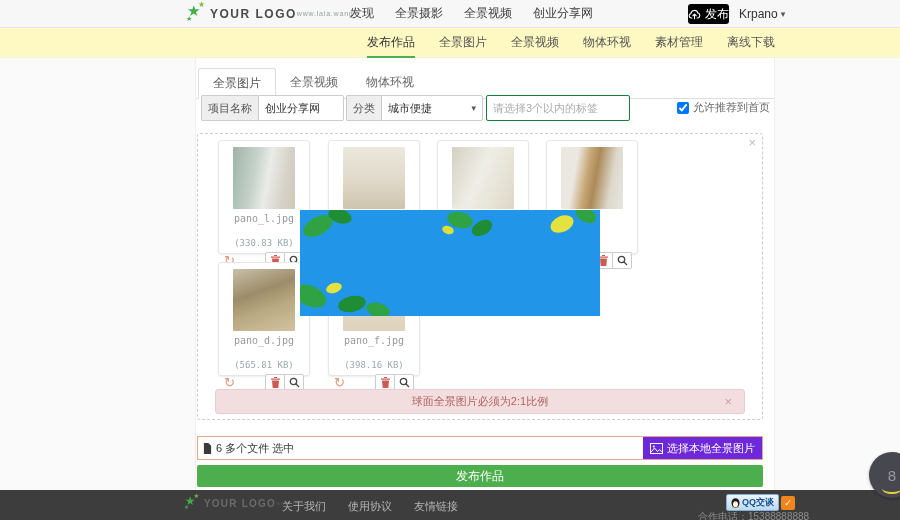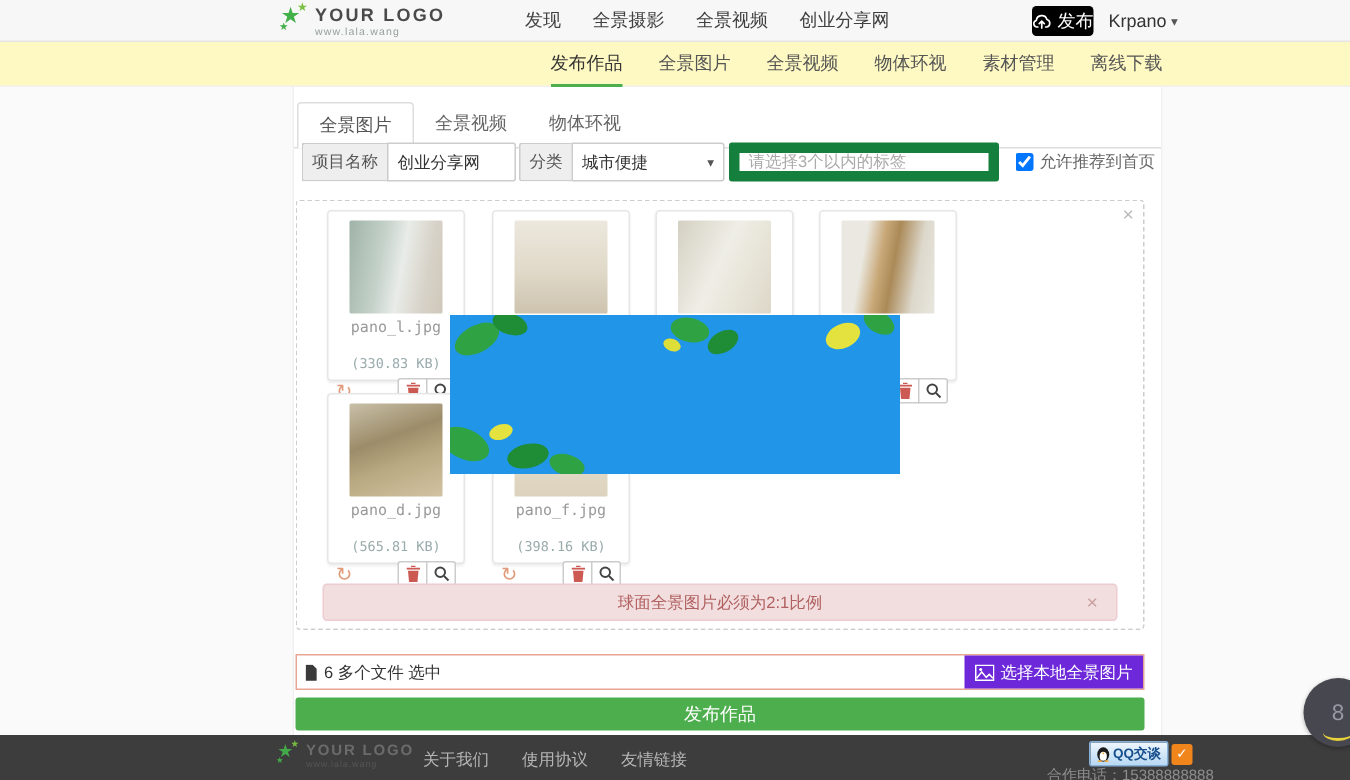--- a/index.html
+++ b/index.html
@@ -6,21 +6,21 @@
   .page{position:relative;width:900px;height:520px;overflow:hidden;background:#fff;
         font-family:"Liberation Sans","DejaVu Sans",sans-serif;-webkit-font-smoothing:antialiased;}
 
   
   .topbar{position:absolute;left:0;top:0;width:900px;height:28px;background:#f7f7f7;border-bottom:1px solid #e5e5e5;box-sizing:border-box;}
   .logo{position:absolute;left:186px;top:2px;display:flex;align-items:center;gap:4px;}
   .star-cluster{position:relative;width:20px;height:24px;display:inline-block;}
   .star-cluster .s1{position:absolute;left:1px;top:1px;font-size:15px;color:#43b049;line-height:15px;}
   .star-cluster .s2{position:absolute;left:12px;top:-1px;font-size:8px;color:#7ac143;line-height:8px;}
   .star-cluster .s3{position:absolute;left:0px;top:13px;font-size:7px;color:#43b049;line-height:7px;}
-  .logo-col{display:flex;flex-direction:column;line-height:1;}
+  .logo-col{display:flex;flex-direction:row;line-height:1;}
   .logo-title{font-size:12px;font-weight:bold;letter-spacing:1.5px;color:#4a4a4a;}
   .logo-sub{font-size:7px;color:#97a0a0;letter-spacing:.8px;margin-top:2px;}
   .topmenu{position:absolute;left:350px;top:0;height:27px;display:flex;align-items:center;gap:21px;font-size:12px;color:#404040;}
   .topmenu>div{cursor:pointer;}
   .publish-btn{position:absolute;left:688px;top:4px;height:20px;display:flex;align-items:center;gap:4px;
                background:#000000;color:#fff;border:none;border-radius:3px;font-size:12px;padding:0 0;cursor:pointer;}
   .userlink{position:absolute;left:739px;top:7px;font-size:12px;color:#333;display:flex;gap:3px;align-items:center;cursor:pointer;}
   .caret{font-size:9px;color:#555;}
 
   
@@ -39,21 +39,21 @@
   .tab.active{border:1px solid #ddd;border-bottom:1px solid #fff;background:#fff;border-radius:3px 3px 0 0;color:#555;margin-bottom:-1px;}
 
   .formrow{position:absolute;left:0;top:37px;width:578px;height:26px;font-size:11px;}
   .igroup{position:absolute;display:flex;height:26px;}
   .addon{background:#eee;border:1px solid #ccc;border-right:none;padding:0 6px;line-height:24px;color:#555;
          border-radius:2px 0 0 2px;white-space:nowrap;}
   .tinput{border:1px solid #ccc;height:26px;box-sizing:border-box;padding:0 6px;font-size:11px;color:#333;
           border-radius:0 2px 2px 0;outline:none;}
   .selectbox{border:1px solid #ccc;height:26px;box-sizing:border-box;display:flex;align-items:center;justify-content:space-between;
              padding:0 6px;color:#333;background:#fff;border-radius:0 2px 2px 0;cursor:pointer;}
-  .tagsinput{position:absolute;left:290px;top:0;width:180px;height:26px;box-sizing:border-box;border:7px solid #15803d;
+  .tagsinput{position:absolute;left:290px;top:0;width:144px;height:26px;box-sizing:border-box;border:1px solid #15803d;
              border-radius:2px;padding:0 6px;font-size:11px;outline:none;}
   .tagsinput::placeholder{color:#aaa;}
   .chk{position:absolute;left:481px;top:5px;display:flex;align-items:center;gap:4px;color:#666;font-size:11px;}
   .chk input{width:12px;height:12px;margin:0;}
 
   
   .dropzone{position:absolute;left:1px;top:75px;width:566px;height:287px;border:1px dashed #ccc;border-radius:3px;box-sizing:border-box;}
   .dz-close{position:absolute;top:1px;right:6px;color:#bbb;font-size:13px;cursor:pointer;}
   .card{position:absolute;width:92px;height:114px;background:#fff;border:1px solid #e6e6e6;border-radius:3px;
         box-shadow:0 1px 2px rgba(0,0,0,.08);box-sizing:border-box;padding:3px;}

